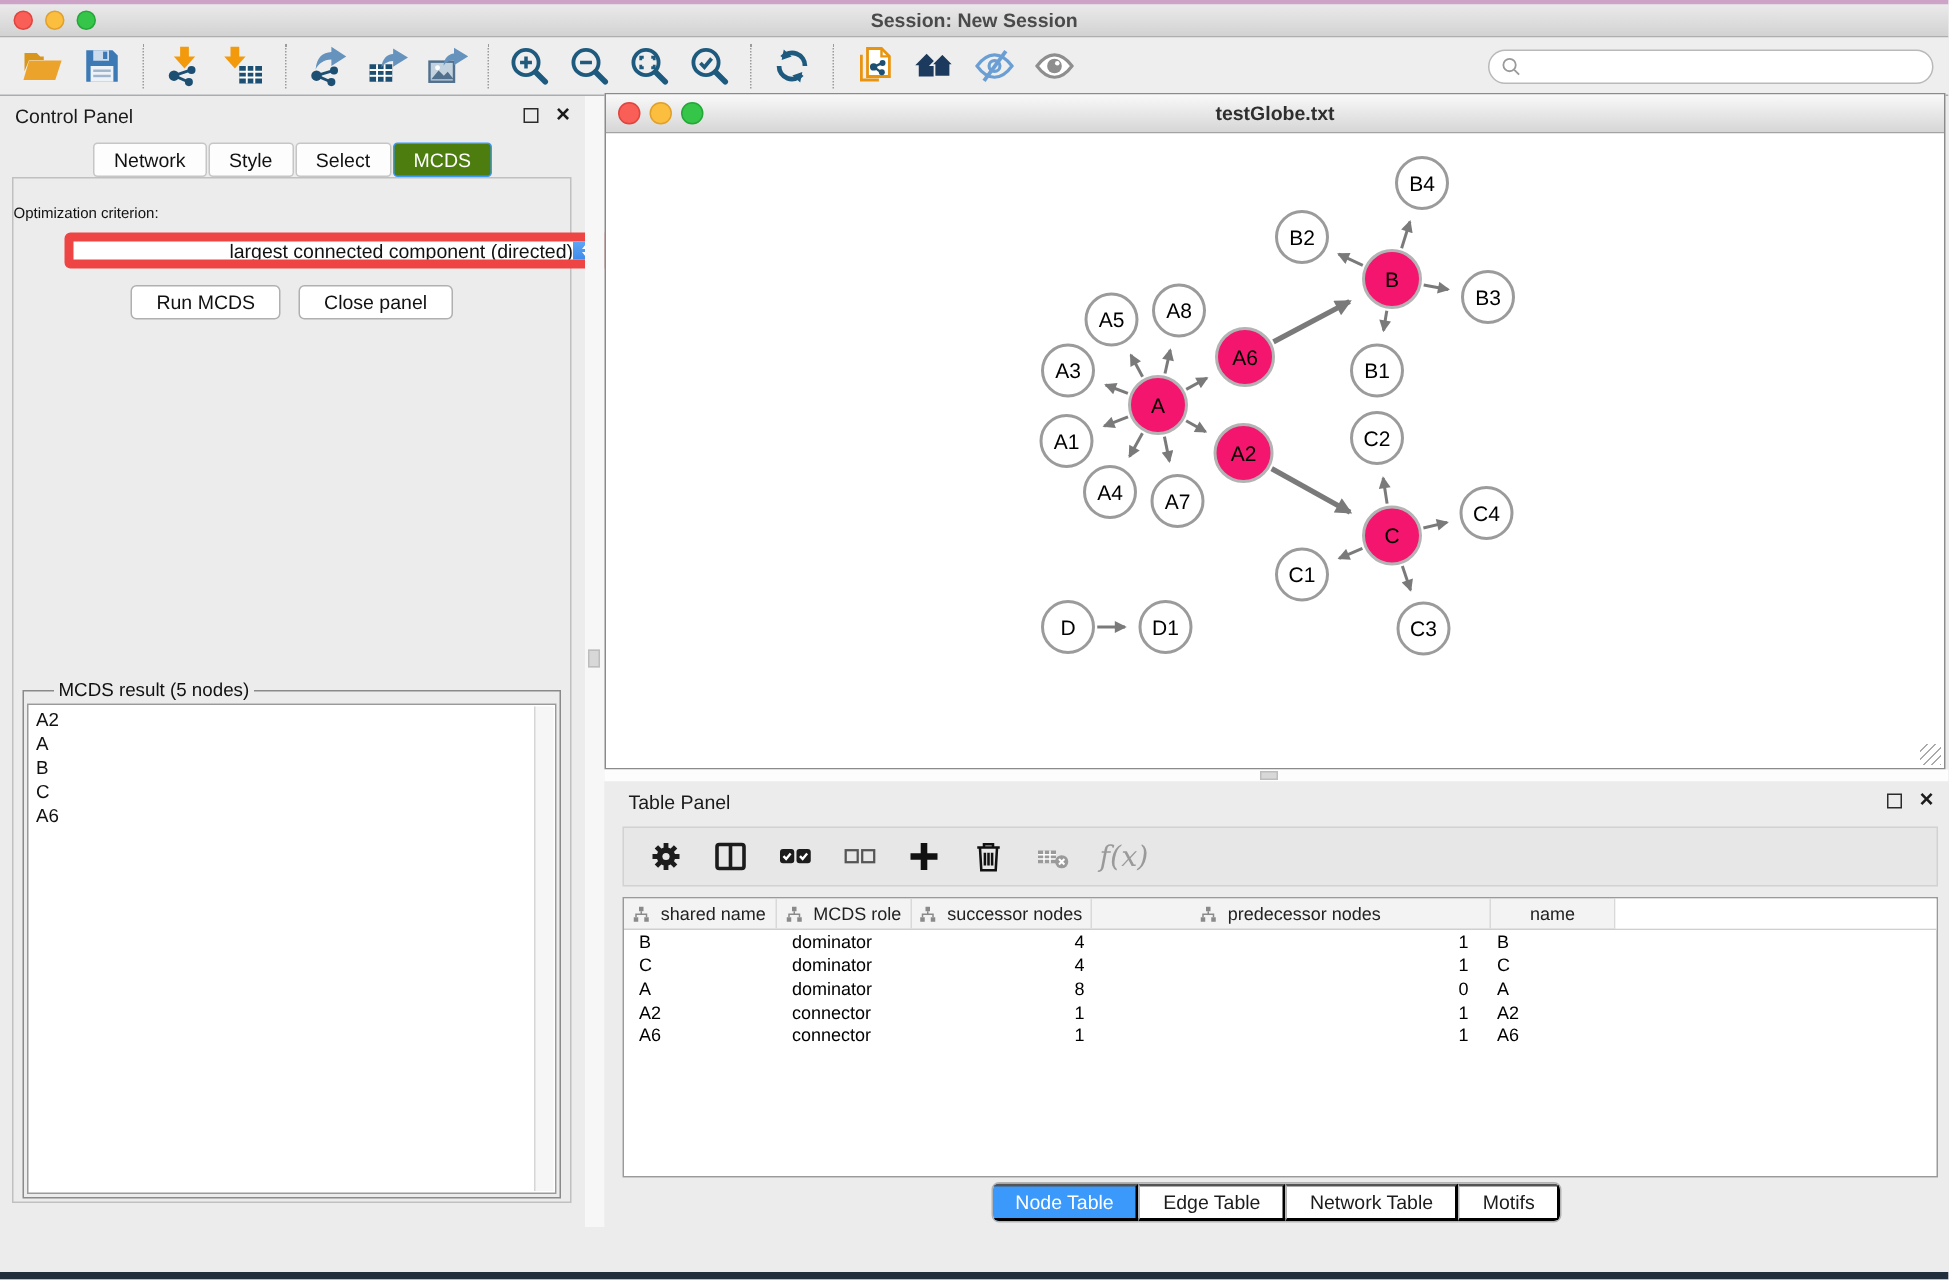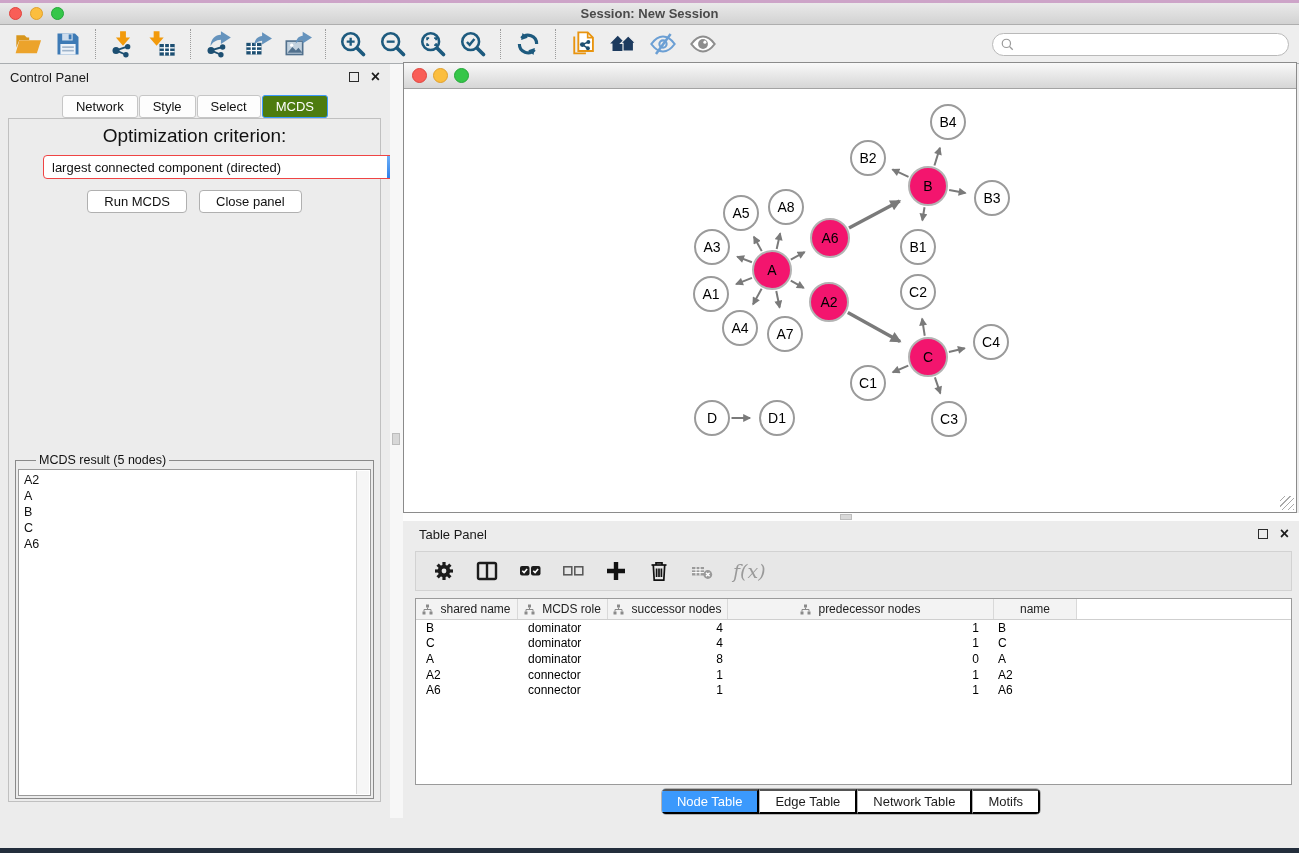--- a/index.html
+++ b/index.html
@@ -52,25 +52,25 @@
   .cp-tabs { position:absolute; left:0; top:31px; width:100%; display:flex; justify-content:center; gap:1px; }
   .cp-tab {
     font-family:"Liberation Sans",sans-serif; font-size:13px; padding:3px 13px;
     background:#fdfdfd; border:1px solid #c6c6c6; border-radius:3px; color:#111; cursor:default;
   }
   .cp-tab.active { background:#4d7c0f; border-color:#3b99fc; color:#fff; }
   .cp-content {
     position:absolute; left:8px; top:54px; width:373px; height:684px;
     border:1px solid #c0c0c0; background:#ececec;
   }
-  .opt-label { position:absolute; top:6px; left:0; right:0; text-align:center; font-size:19px; }
+  .opt-label { position:absolute; top:18px; left:0; right:0; font-size:10px; }
   .criterion-select {
     position:absolute; left:34px; top:36px; width:364px; height:24px;
-    background:#fff; border:1px solid #ef4444; border-radius:4px;
-    display:flex; align-items:center; overflow:hidden;
+    background:#fff; border:6px solid #ef4444; border-radius:4px;
+    display:flex; align-items:center; overflow:hidden;text-align:right;
   }
   .criterion-select .sel-text { flex:1; padding-left:8px; font-size:13px; white-space:nowrap; }
   .sel-stepper {
     width:19px; height:24px; margin-left:auto;
     background:linear-gradient(#6fb2f8,#2d7ee9); border-radius:0 4px 4px 0;
     display:flex; flex-direction:column; align-items:center; justify-content:center; gap:2px;
   }
   .tri-up { width:0; height:0; border-left:4px solid transparent; border-right:4px solid transparent; border-bottom:5px solid #fff; }
   .tri-down { width:0; height:0; border-left:4px solid transparent; border-right:4px solid transparent; border-top:5px solid #fff; }
   .btn-row { position:absolute; top:71px; left:0; right:0; display:flex; justify-content:center; gap:12px; }
@@ -388,20 +388,21 @@
     <span class="handle"></span>
   </div>
 
 <div class="net-window">
   <div class="nw-titlebar">
     <div class="lights">
       <span class="light red"></span>
       <span class="light yellow"></span>
       <span class="light green"></span>
     </div>
+    <div class="nw-title">testGlobe.txt</div>
   </div>
   <div class="nw-canvas">
     <svg class="edges" id="edge-layer" width="892" height="423">
       <defs>
         <marker id="arr" viewBox="0 0 10 10" refX="8.5" refY="5" markerWidth="9" markerHeight="8" orient="auto" markerUnits="userSpaceOnUse">
             <path d="M0 0L10 5L0 10z" fill="#7a7a7a"></path>
           </marker>
         <marker id="arrT" viewBox="0 0 10 10" refX="8.5" refY="5" markerWidth="13" markerHeight="11" orient="auto" markerUnits="userSpaceOnUse">
             <path d="M0 0L10 5L0 10z" fill="#7a7a7a"></path>
           </marker>

